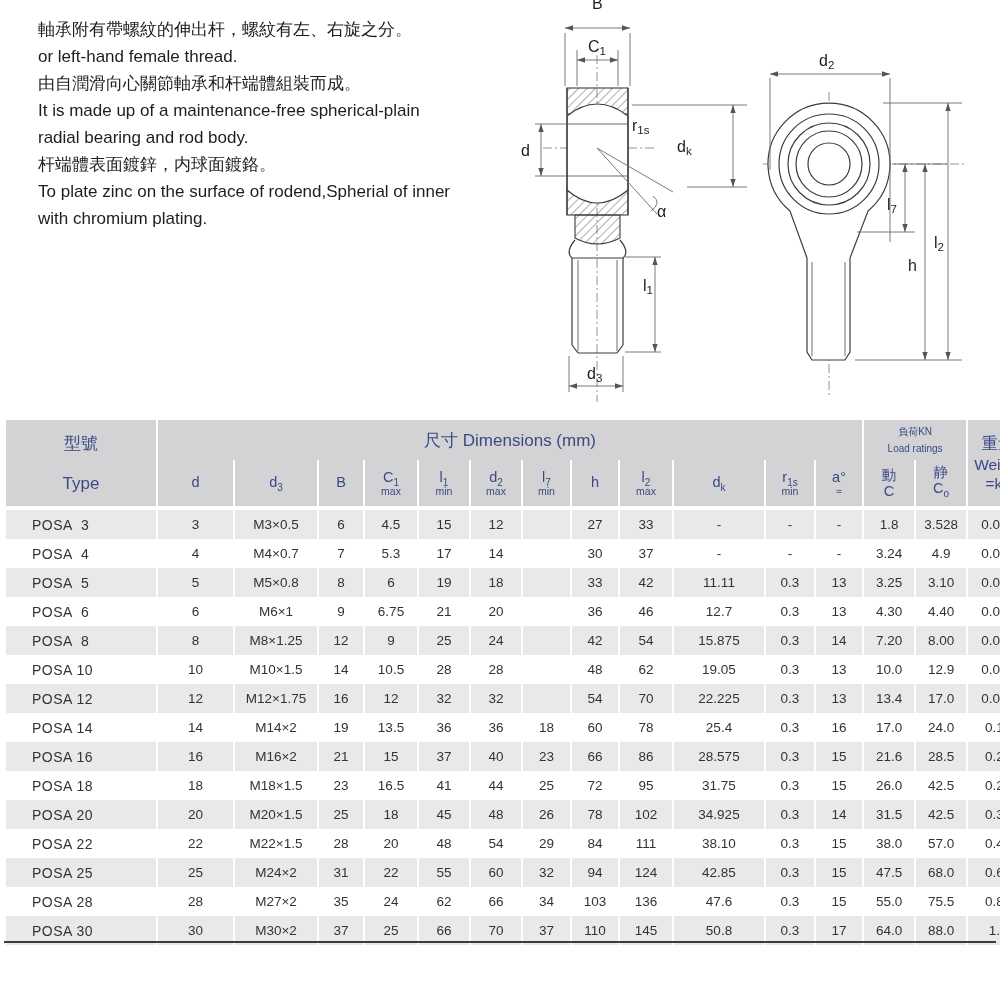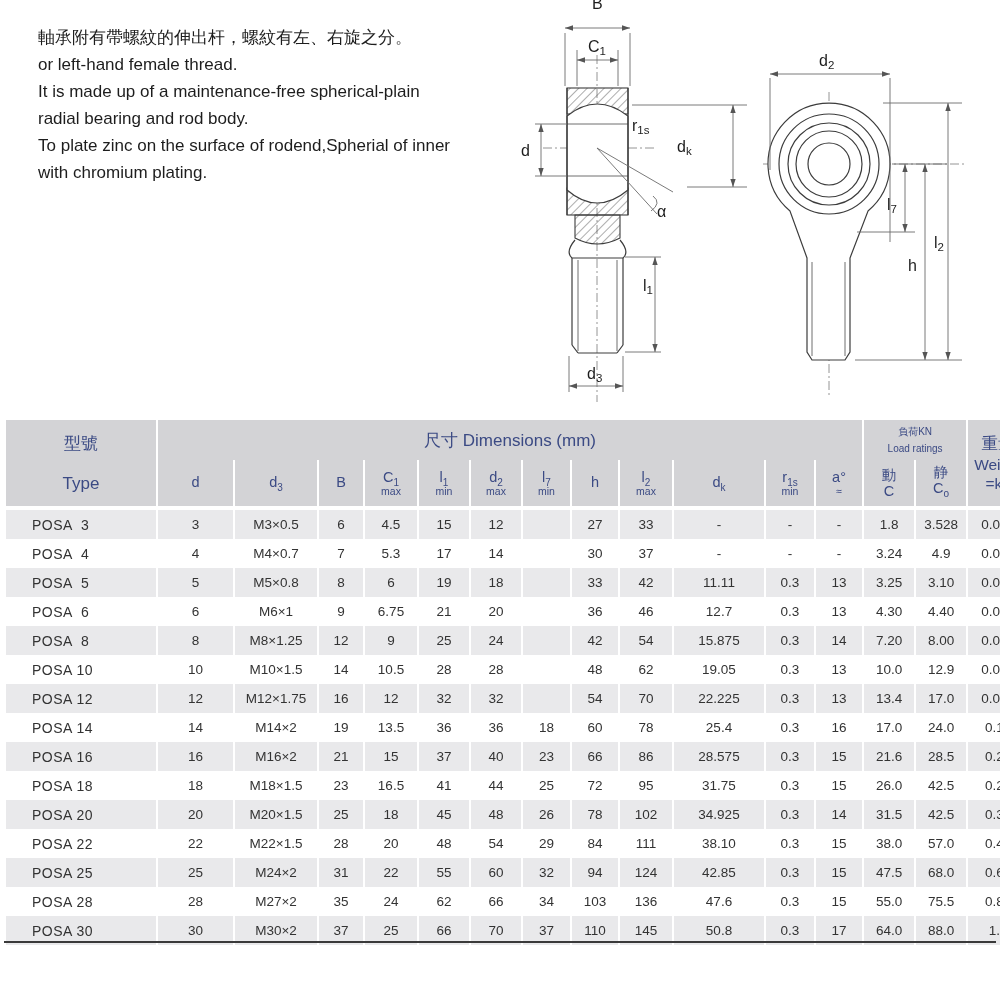--- a/index.html
+++ b/index.html
@@ -1,21 +1,21 @@
 <!DOCTYPE html>
 <html><head>
 <meta charset="utf-8">
 <style>
   html,body{margin:0;padding:0;}
   body{
     width:1000px;height:1000px;position:relative;background:#fff;
     font-family:"Liberation Sans", sans-serif;color:#2e2e2e;overflow:hidden;
   }
   
-  .intro{position:absolute;left:38px;top:24px;width:480px;font-size:17px;line-height:27px;color:#1d1d1d;}
+  .intro{position:absolute;left:38px;top:16px;width:480px;font-size:17px;line-height:27px;color:#1d1d1d;}
   .intro div{white-space:nowrap;}
   
   .diagram{position:absolute;}
   .diagram svg{display:block;}
   .outline{stroke:#3c3c3c;stroke-width:1.2;fill:none;}
   .thin{stroke:#4a4a4a;stroke-width:0.8;fill:none;}
   .dim{stroke:#6b6b6b;stroke-width:0.9;fill:none;}
   .dash{stroke:#7a7a7a;stroke-width:0.8;fill:none;stroke-dasharray:9 3 2 3;}
   .svglabel{font-family:"Liberation Sans",sans-serif;font-size:16px;fill:#1d1d1d;stroke:none;}
   .svgsub{font-size:11.5px;}
@@ -51,22 +51,24 @@
   .footer{position:absolute;left:8px;top:946px;color:#252525;}
   .footer .zh{font-size:17px;line-height:25px;}
   .footer .en{font-size:16.5px;line-height:25px;}
 </style>
 </head>
 <body>
 
 <div class="intro">
   <div>軸承附有帶螺紋的伸出杆，螺紋有左、右旋之分。</div>
   <div>or left-hand female thread.</div>
+  <div>由自潤滑向心關節軸承和杆端體組裝而成。</div>
   <div>It is made up of a maintenance-free spherical-plain</div>
   <div>radial bearing and rod body.</div>
+  <div>杆端體表面鍍鋅，内球面鍍鉻。</div>
   <div>To plate zinc on the surface of rodend,Spherial of inner</div>
   <div>with chromium plating.</div>
 </div>
 
 <div class="diagram" style="left:505px;top:0;width:245px;height:412px;">
 <svg width="245" height="412" viewBox="0 0 245 412">
   <defs>
     <pattern id="hatch" width="6" height="6" patternUnits="userSpaceOnUse" patternTransform="rotate(45)">
       <line x1="0" y1="0" x2="0" y2="6" stroke="#4a4a4a" stroke-width="0.9"></line>
     </pattern>

